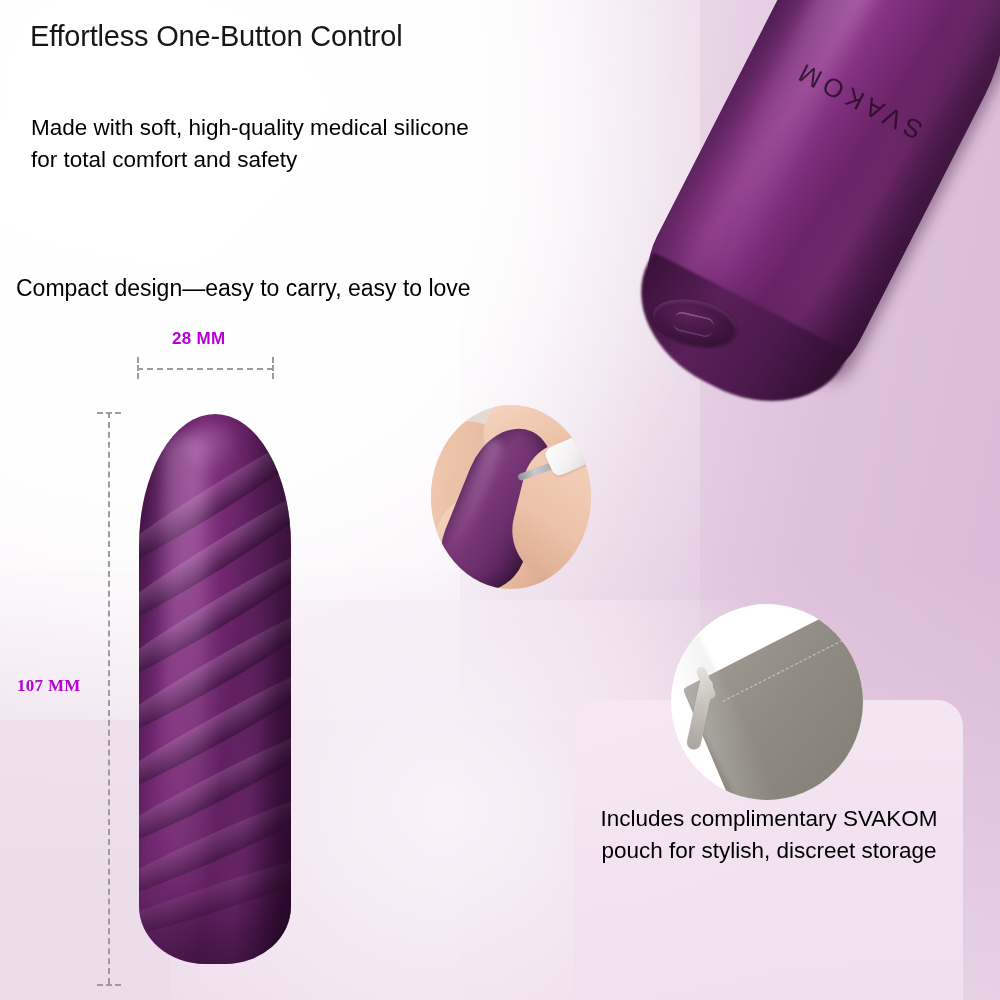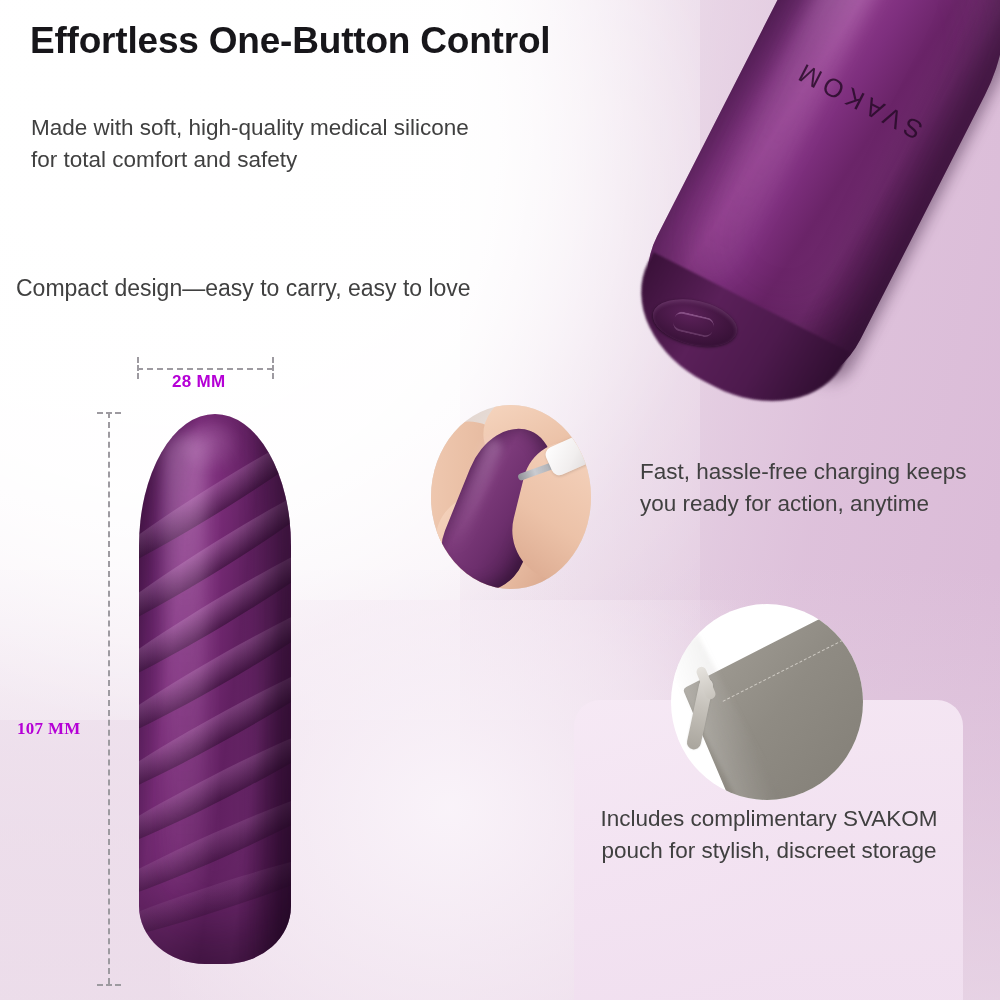--- a/index.html
+++ b/index.html
@@ -49,29 +49,29 @@
     position: absolute;
     left: 170px; bottom: -120px;
     width: 620px; height: 520px;
     background: radial-gradient(ellipse at 45% 40%, rgba(250,244,250,0.95) 0%, rgba(246,236,245,0.6) 48%, rgba(246,236,245,0) 78%);
   }
 
   
   .headline {
     position: absolute;
     left: 30px; top: 20px;
-    font-size: 37px;
-    font-weight: bold;
+    font-size: 29px;
+    font-weight: normal;
     color: #17161a;
     letter-spacing: -0.2px;
     white-space: nowrap;
   }
   .para {
     position: absolute;
-    color: #404040;
+    color: #000000;
     line-height: 1.42;
   }
   .para-silicone {
     left: 31px; top: 112px;
     width: 470px;
     font-size: 22.5px;
   }
   .para-compact {
     left: 16px; top: 272px;
     width: 530px;
@@ -92,21 +92,20 @@
   }
 
   
   .dim-label {
     position: absolute;
     color: #b500d6;
     font-weight: bold;
     font-size: 17px;
     letter-spacing: 0.3px;
     white-space: nowrap;
-    margin-top: 43px;
   }
   .dim-28 { left: 172px; top: 329px; }
   .dim-107 { left: 17px; top: 676px; font-family: Liberation Serif, serif; }
 
   .dim-line-h {
     position: absolute;
     left: 137px; top: 368px;
     width: 136px; height: 0;
     border-top: 2px dashed #9d9aa0;
   }
@@ -457,21 +456,20 @@
     <div class="finger-a"></div>
     <div class="thumb-top"></div>
     <div class="finger-b"></div>
     <div class="device"></div>
     <div class="device-sheen"></div>
     <div class="hand-right"></div>
     <div class="pin"></div>
     <div class="charger"></div>
   </div>
 
-  <div class="para para-charging">Fast, hassle-free charging keeps you ready for action, anytime</div>
 
   <div class="pouch-panel"></div>
 
   <div class="circle-inset inset-pouch">
     <div class="pouch"></div>
     <div class="pouch-fold"></div>
     <div class="pouch-seam"></div>
     <div class="drawstring"></div>
     <div class="drawstring2"></div>
   </div>

